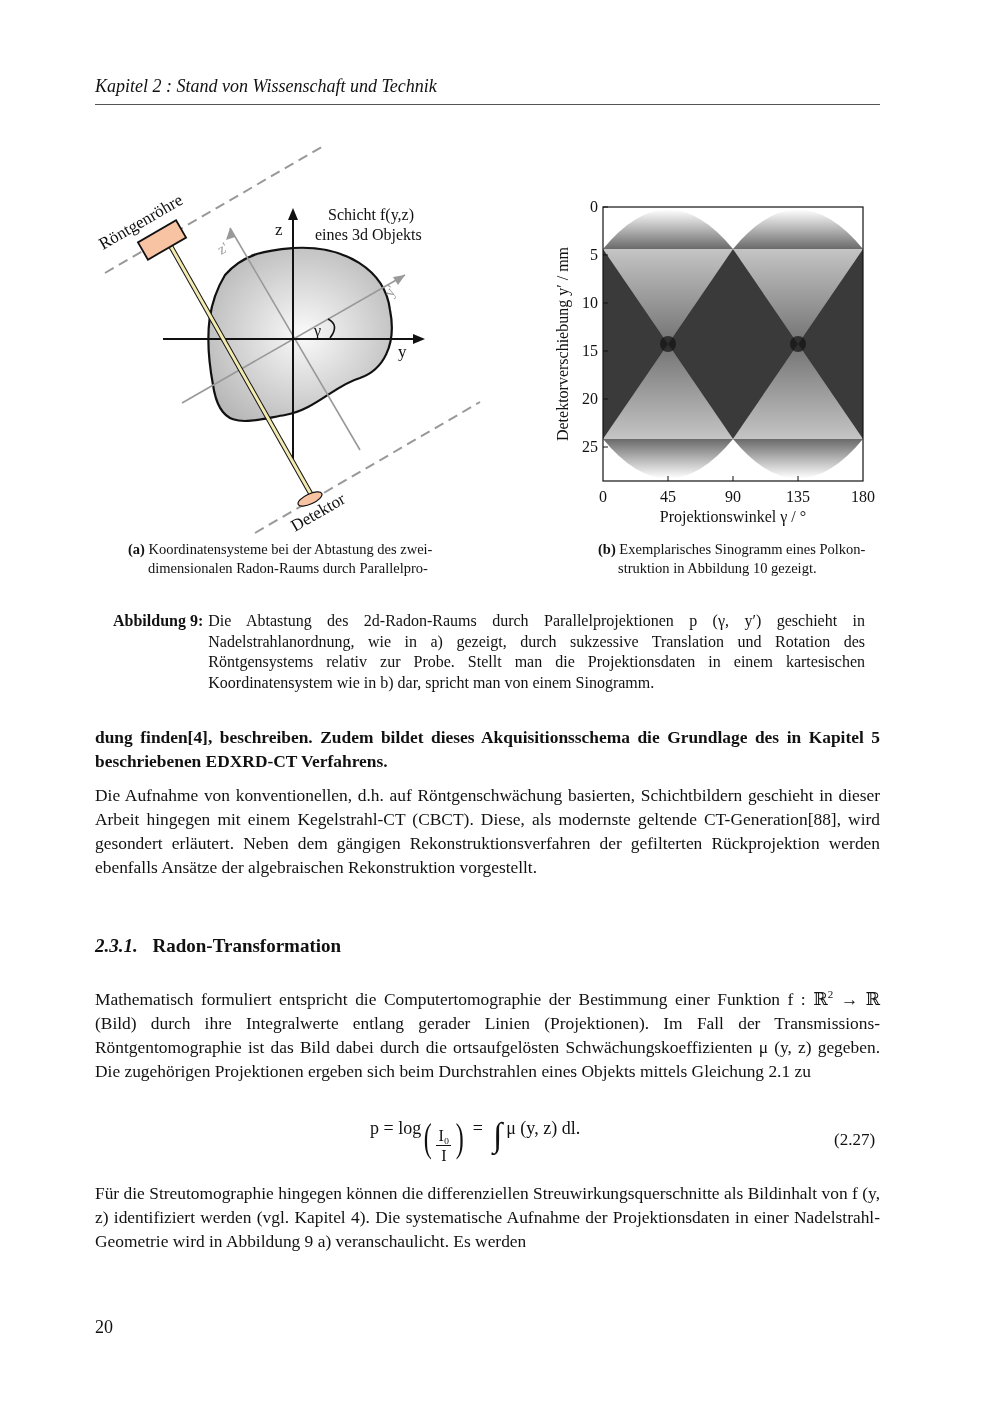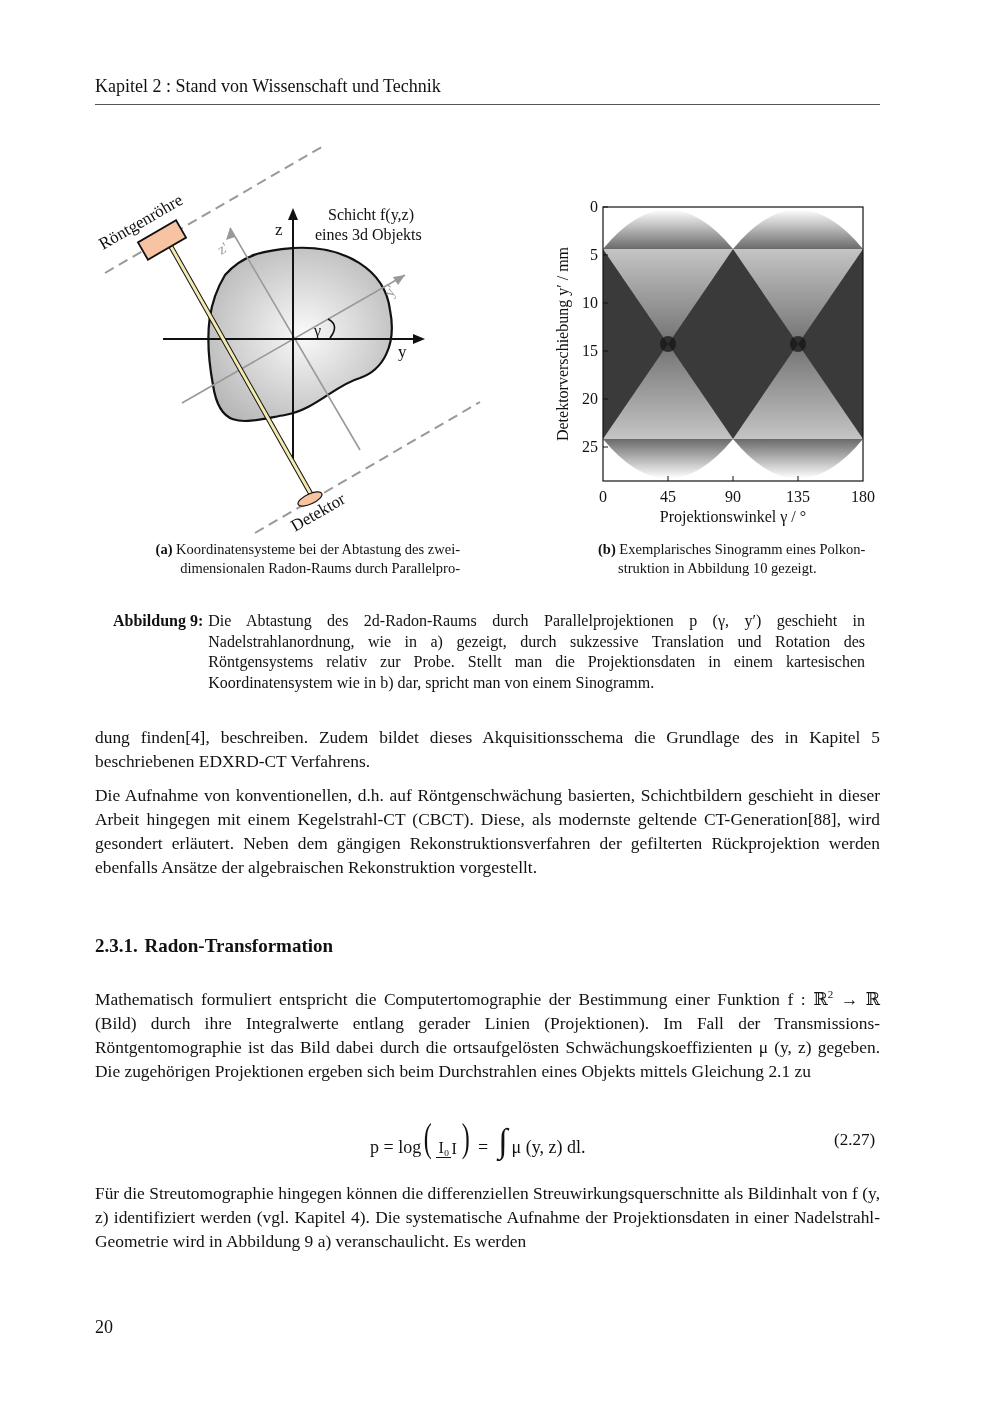--- a/index.html
+++ b/index.html
@@ -1,39 +1,39 @@
 <!DOCTYPE html>
 <html><head>
 <meta charset="utf-8">
 <style>
   html, body { margin: 0; padding: 0; background: #ffffff; }
   body { width: 1000px; height: 1414px; position: relative; overflow: hidden;
          font-family: "Liberation Serif", "DejaVu Serif", serif; color: #111; }
   .running-head { position: absolute; left: 95px; top: 76px; width: 785px;
-         font-size: 18px; }
+         font-style: italic; font-size: 18px; }
   .head-rule { position: absolute; left: 95px; top: 104px; width: 785px; height: 0;
          border-top: 1px solid #555; }
   .fig-a { position: absolute; left: 85px; top: 140px; width: 420px; height: 400px; }
   .fig-b { position: absolute; left: 540px; top: 190px; width: 350px; height: 340px; }
   .subcap { position: absolute; font-size: 14.5px; line-height: 19px; }
   .subcap .tag { font-weight: bold; }
   .subcap .ind { display: block; padding-left: 20px; }
-  .subcap-a { left: 100px; top: 540px; width: 360px; text-align: right; }
+  .subcap-a { left: 128px; top: 540px; width: 360px; }
   .subcap-b { left: 598px; top: 540px; width: 300px; text-align: justify; }
   .caption { position: absolute; left: 113px; top: 611px; width: 752px; font-size: 16px; line-height: 20.5px;
          display: flex; }
   .caption .lbl { font-weight: bold; white-space: nowrap; margin-right: 5px; }
   .caption .txt { text-align: justify; }
   .para { position: absolute; left: 95px; width: 785px; font-size: 17.4px; line-height: 24px;
          text-align: justify; margin: 0; }
   .section { position: absolute; left: 95px; top: 935px; font-weight: bold; font-size: 19px; }
-  .section .num { margin-right: 2px; }
-  .equation { position: absolute; left: 370px; top: 1118px; font-size: 18px; display: flex; align-items: flex-end; }
+  .section .num { margin-right: 10px; font-style: italic; }
+  .equation { position: absolute; left: 370px; top: 1118px; font-size: 18px; display: flex; align-items: flex-start; }
   .eq-num { position: absolute; left: 834px; top: 1130px; font-size: 17px; }
-  .frac { display: inline-flex; align-items: center; font-size: 16px; margin: 0 2px; }
+  .frac { display: inline-flex; flex-direction: column; align-items: center; font-size: 16px; margin: 8px 2px; }
   .frac .n { border-bottom: 1px solid #111; padding: 0 2px; line-height: 19px; }
   .frac .d { line-height: 19px; }
   .paren { font-size: 40px; line-height: 1; transform: scaleX(0.6); display: inline-block; }
   .integral { font-size: 34px; line-height: 1; font-style: italic; margin: 0 4px; }
   .page-num { position: absolute; left: 95px; top: 1317px; font-size: 18px; }
   sup { font-size: 11px; }
 </style>
 </head>
 <body>
 
@@ -166,21 +166,21 @@
   <span class="tag">(b)</span>
   <span>Exemplarisches Sinogramm eines Polkon-</span>
   <span class="ind">struktion in Abbildung 10 gezeigt.</span>
 </div>
 
 <div class="caption">
   <span class="lbl">Abbildung 9:</span>
   <span class="txt">Die Abtastung des 2d-Radon-Raums durch Parallelprojektionen p (γ, y′) geschieht in Nadelstrahlanordnung, wie in a) gezeigt, durch sukzessive Translation und Rotation des Röntgensystems relativ zur Probe. Stellt man die Projektionsdaten in einem kartesischen Koordinatensystem wie in b) dar, spricht man von einem Sinogramm.</span>
 </div>
 
-<p class="para" style="top:725px;">dung finden[4], beschreiben. Zudem bildet dieses Akquisitionsschema die Grundlage des in Kapitel 5 beschriebenen EDXRD-CT Verfahrens.</p>
+<p class="para" style="top:725px;font-weight:bold;">dung finden[4], beschreiben. Zudem bildet dieses Akquisitionsschema die Grundlage des in Kapitel 5 beschriebenen EDXRD-CT Verfahrens.</p>
 <p class="para" style="top:783px;">Die Aufnahme von konventionellen, d.h. auf Röntgenschwächung basierten, Schichtbildern geschieht in dieser Arbeit hingegen mit einem Kegelstrahl-CT (CBCT). Diese, als modernste geltende CT-Generation[88], wird gesondert erläutert. Neben dem gängigen Rekonstruktionsverfahren der gefilterten Rückprojektion werden ebenfalls Ansätze der algebraischen Rekonstruktion vorgestellt.</p>
 
 <div class="section">
   <span class="num">2.3.1.</span>
   <span>Radon-Transformation</span>
 </div>
 
 <p class="para" style="top:982px;">
   <span>Mathematisch formuliert entspricht die Computertomographie der Bestimmung einer Funktion f : ℝ</span><sup>2</sup><span> → ℝ (Bild) durch ihre Integralwerte entlang gerader Linien (Projektionen). Im Fall der Transmissions-Röntgentomographie ist das Bild dabei durch die ortsaufgelösten Schwächungskoeffizienten μ (y, z) gegeben. Die zugehörigen Projektionen ergeben sich beim Durchstrahlen eines Objekts mittels Gleichung 2.1 zu</span>
 </p>

